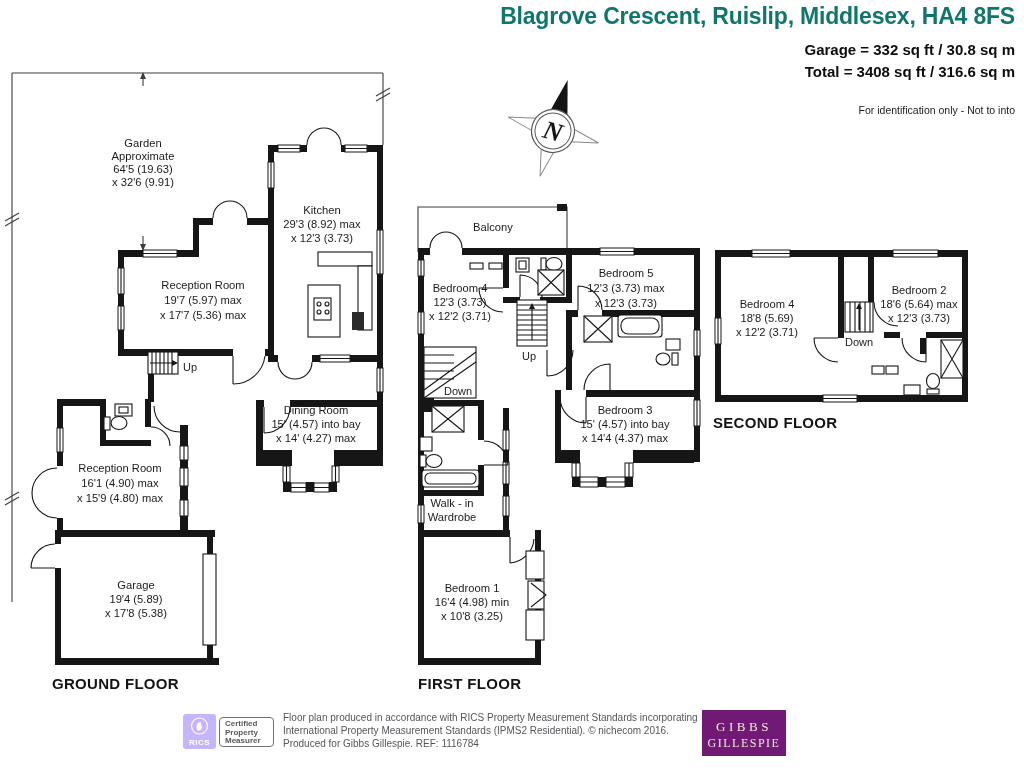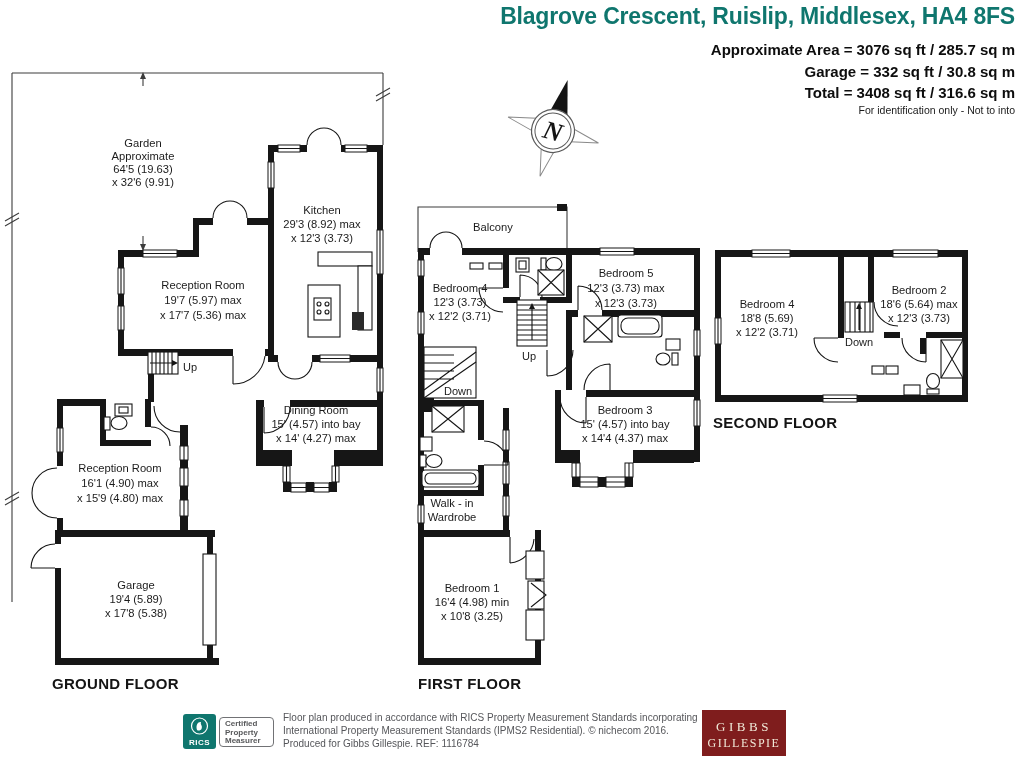--- a/index.html
+++ b/index.html
@@ -14,38 +14,37 @@
   .gap{fill:#fff;}
   .tl{stroke:#161616;stroke-width:1.1;fill:none;}
   .tlw{stroke:#161616;stroke-width:1.1;fill:#fff;}
   .dk{fill:#2a2a2a;}
   .thin{stroke:#3c3c3c;stroke-width:1.1;fill:none;}
   .lbl{font:11.2px "Liberation Sans",sans-serif;fill:#1b1b1b;text-anchor:middle;}
   .flbl{font:bold 15px "Liberation Sans",sans-serif;fill:#141414;letter-spacing:0.3px;}
   .slbl{font:11px "Liberation Sans",sans-serif;fill:#1b1b1b;}
   .nltr{font:italic bold 26px "Liberation Serif",serif;fill:#141414;text-anchor:middle;}
   
-  .rics{position:absolute;left:183px;top:714px;width:33px;height:35px;background:#0f766e;border-radius:3px;}
+  .rics{position:absolute;left:183px;top:714px;width:33px;height:35px;background:#c4b5fd;border-radius:3px;}
   .cert{position:absolute;left:219px;top:717px;width:55px;height:30px;background:#fff;border:1.5px solid #717275;
         border-radius:4px;box-sizing:border-box;padding:2px 16px 0 5px;
         font-size:8px;font-weight:bold;line-height:8.6px;color:#58595b;}
   .disc{position:absolute;left:283px;top:712px;font-size:10px;line-height:12.8px;color:#55565a;}
-  .gibbs{position:absolute;left:702px;top:710px;width:84px;height:46px;background:#7f1d1d;text-align:center;
+  .gibbs{position:absolute;left:702px;top:710px;width:84px;height:46px;background:#701a75;text-align:center;
          color:#f0ead9;font-family:"Liberation Serif",serif;}
   .gibbs .l1{font-size:13px;letter-spacing:3.5px;margin-top:9px;}
   .gibbs .l2{font-size:12px;letter-spacing:1.5px;margin-top:1px;}
 </style>
 </head>
 <body>
 
 <div class="page">
 
   <div class="title">Blagrove Crescent, Ruislip, Middlesex, HA4 8FS</div>
   <div class="area">
-    <div>Approximate Area = 3076 sq ft / 285.7 sq m</div>
     <div>Garage = 332 sq ft / 30.8 sq m</div>
     <div>Total = 3408 sq ft / 316.6 sq m</div>
   </div>
   <div class="note">For identification only - Not to into</div>
 
   <svg class="plan" width="1024" height="768" viewBox="0 0 1024 768">
 
     <g transform="translate(553,131) rotate(16)">
       <polygon points="47,-1 14,-9 14,7" fill="#fff" stroke="#8a8a8a" stroke-width="1"></polygon>
       <polygon points="0,47 -8,14 8,14" fill="#fff" stroke="#8a8a8a" stroke-width="1"></polygon>

